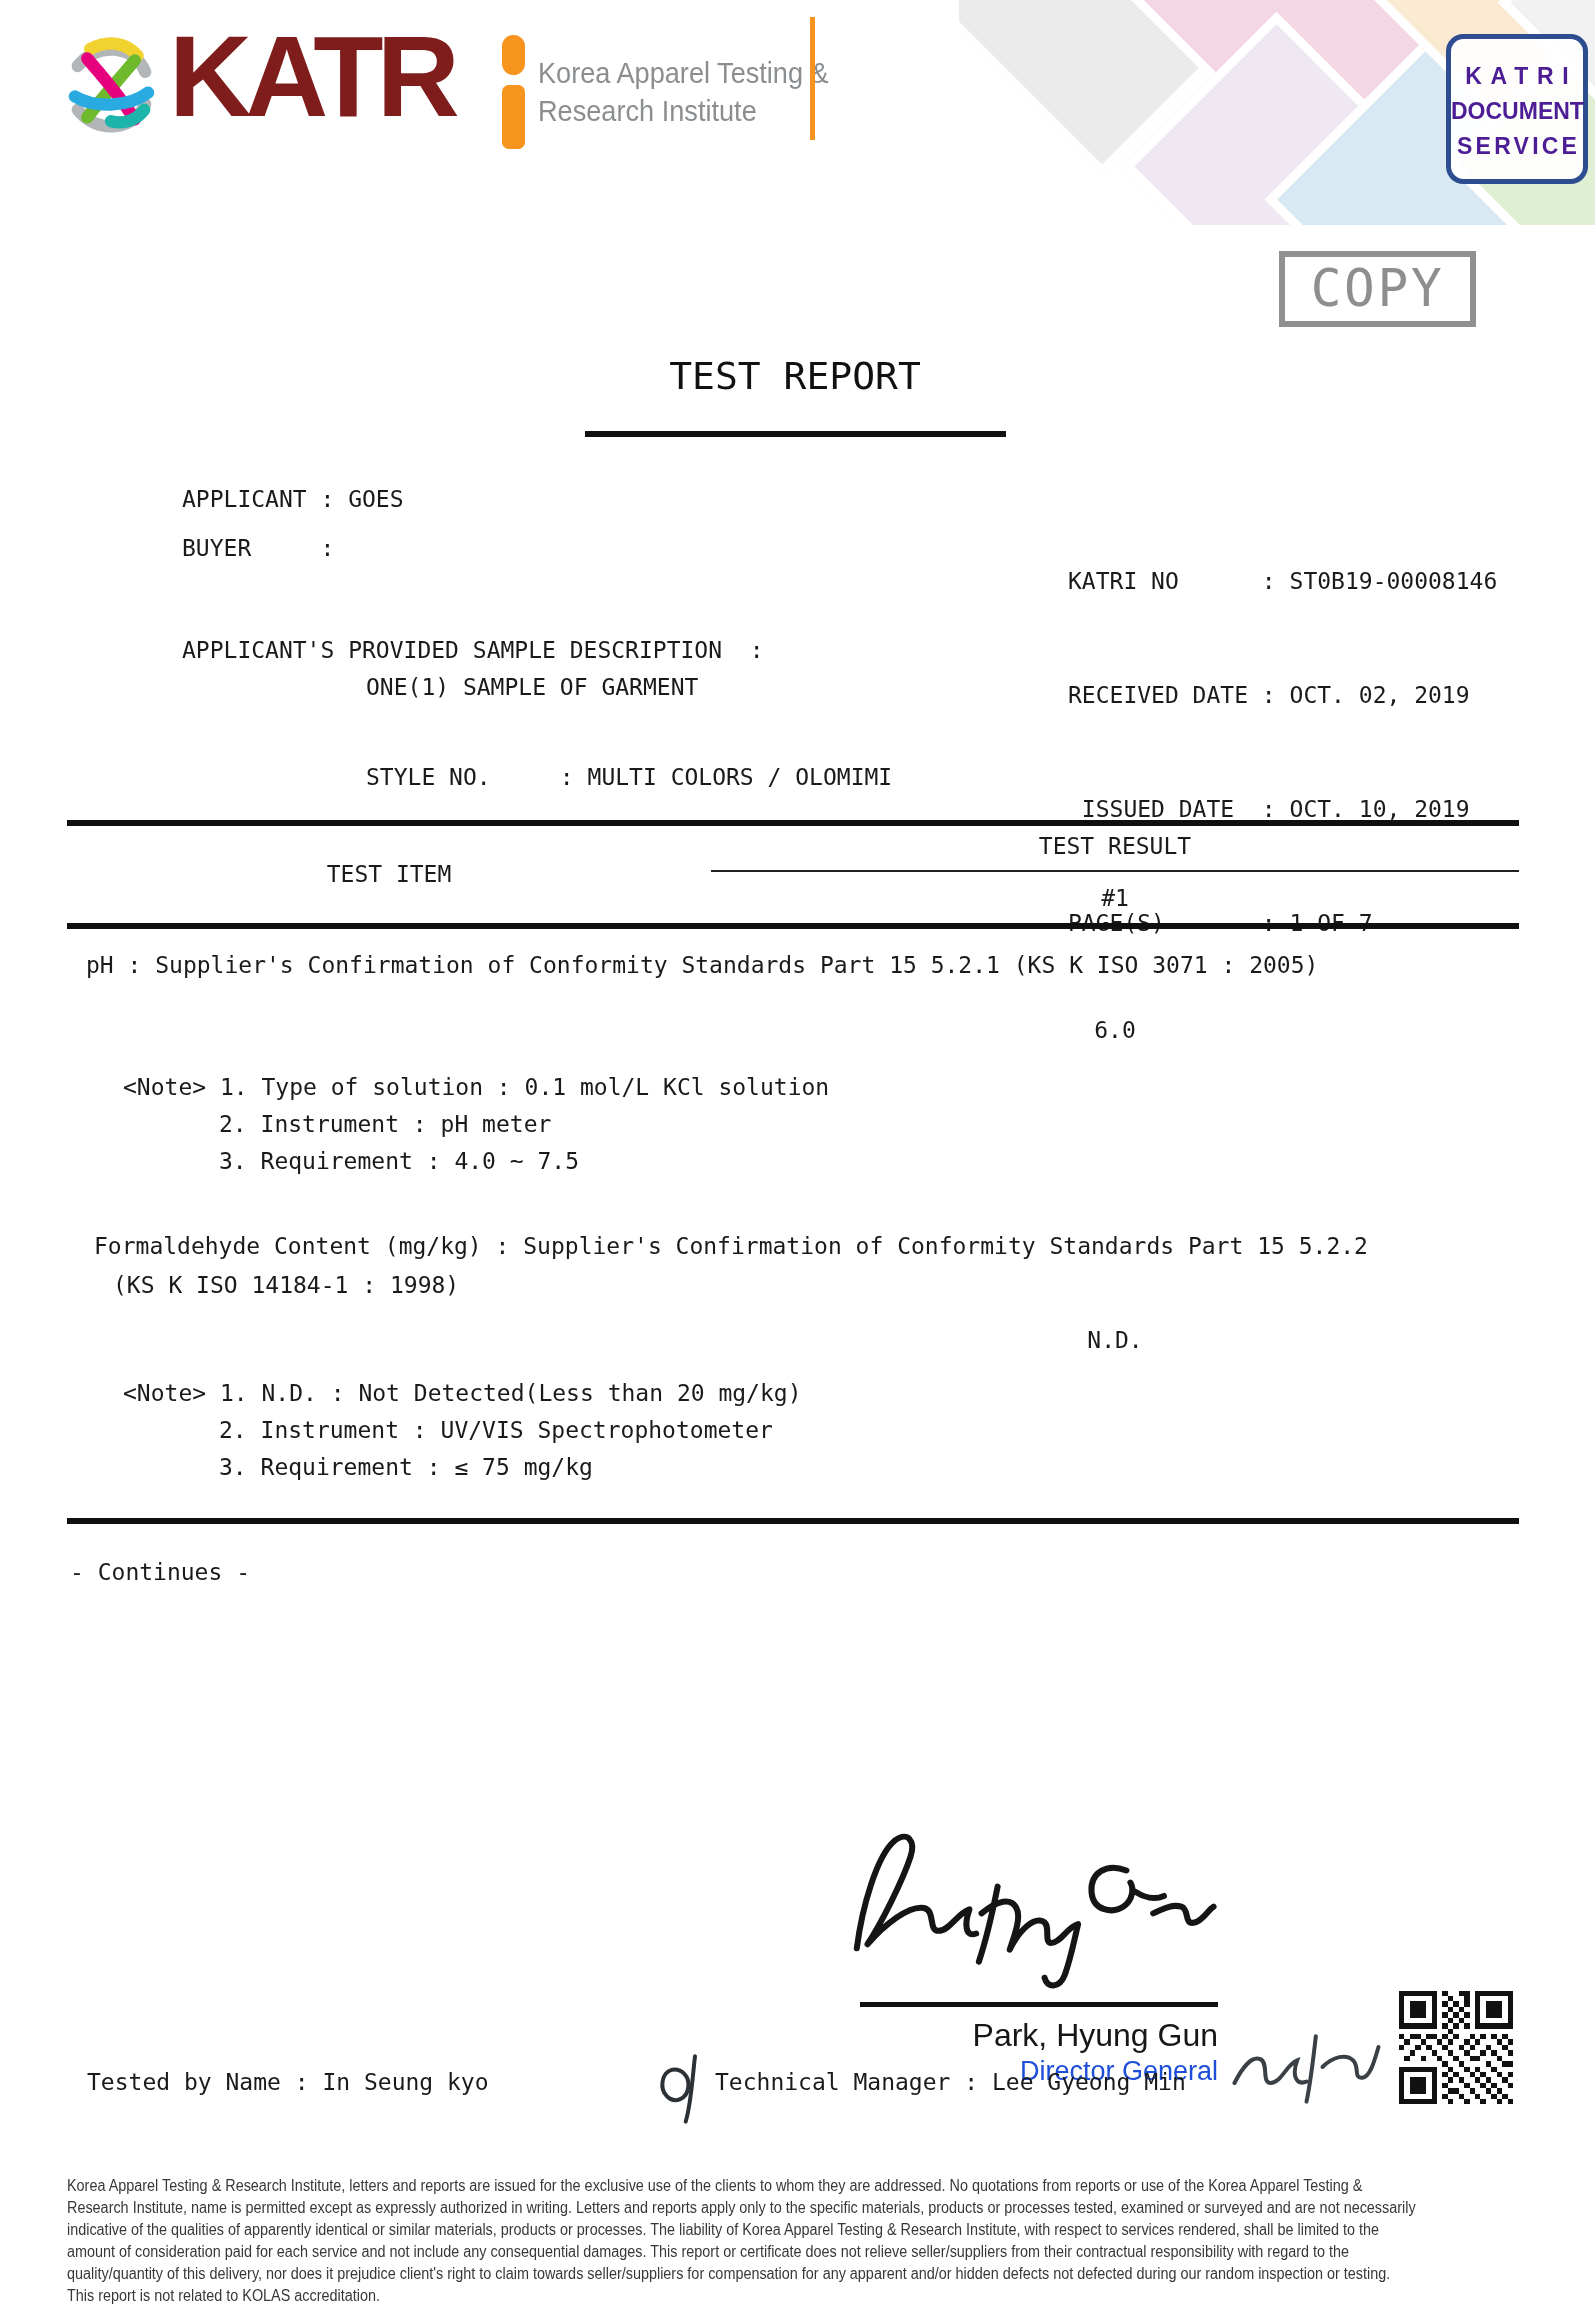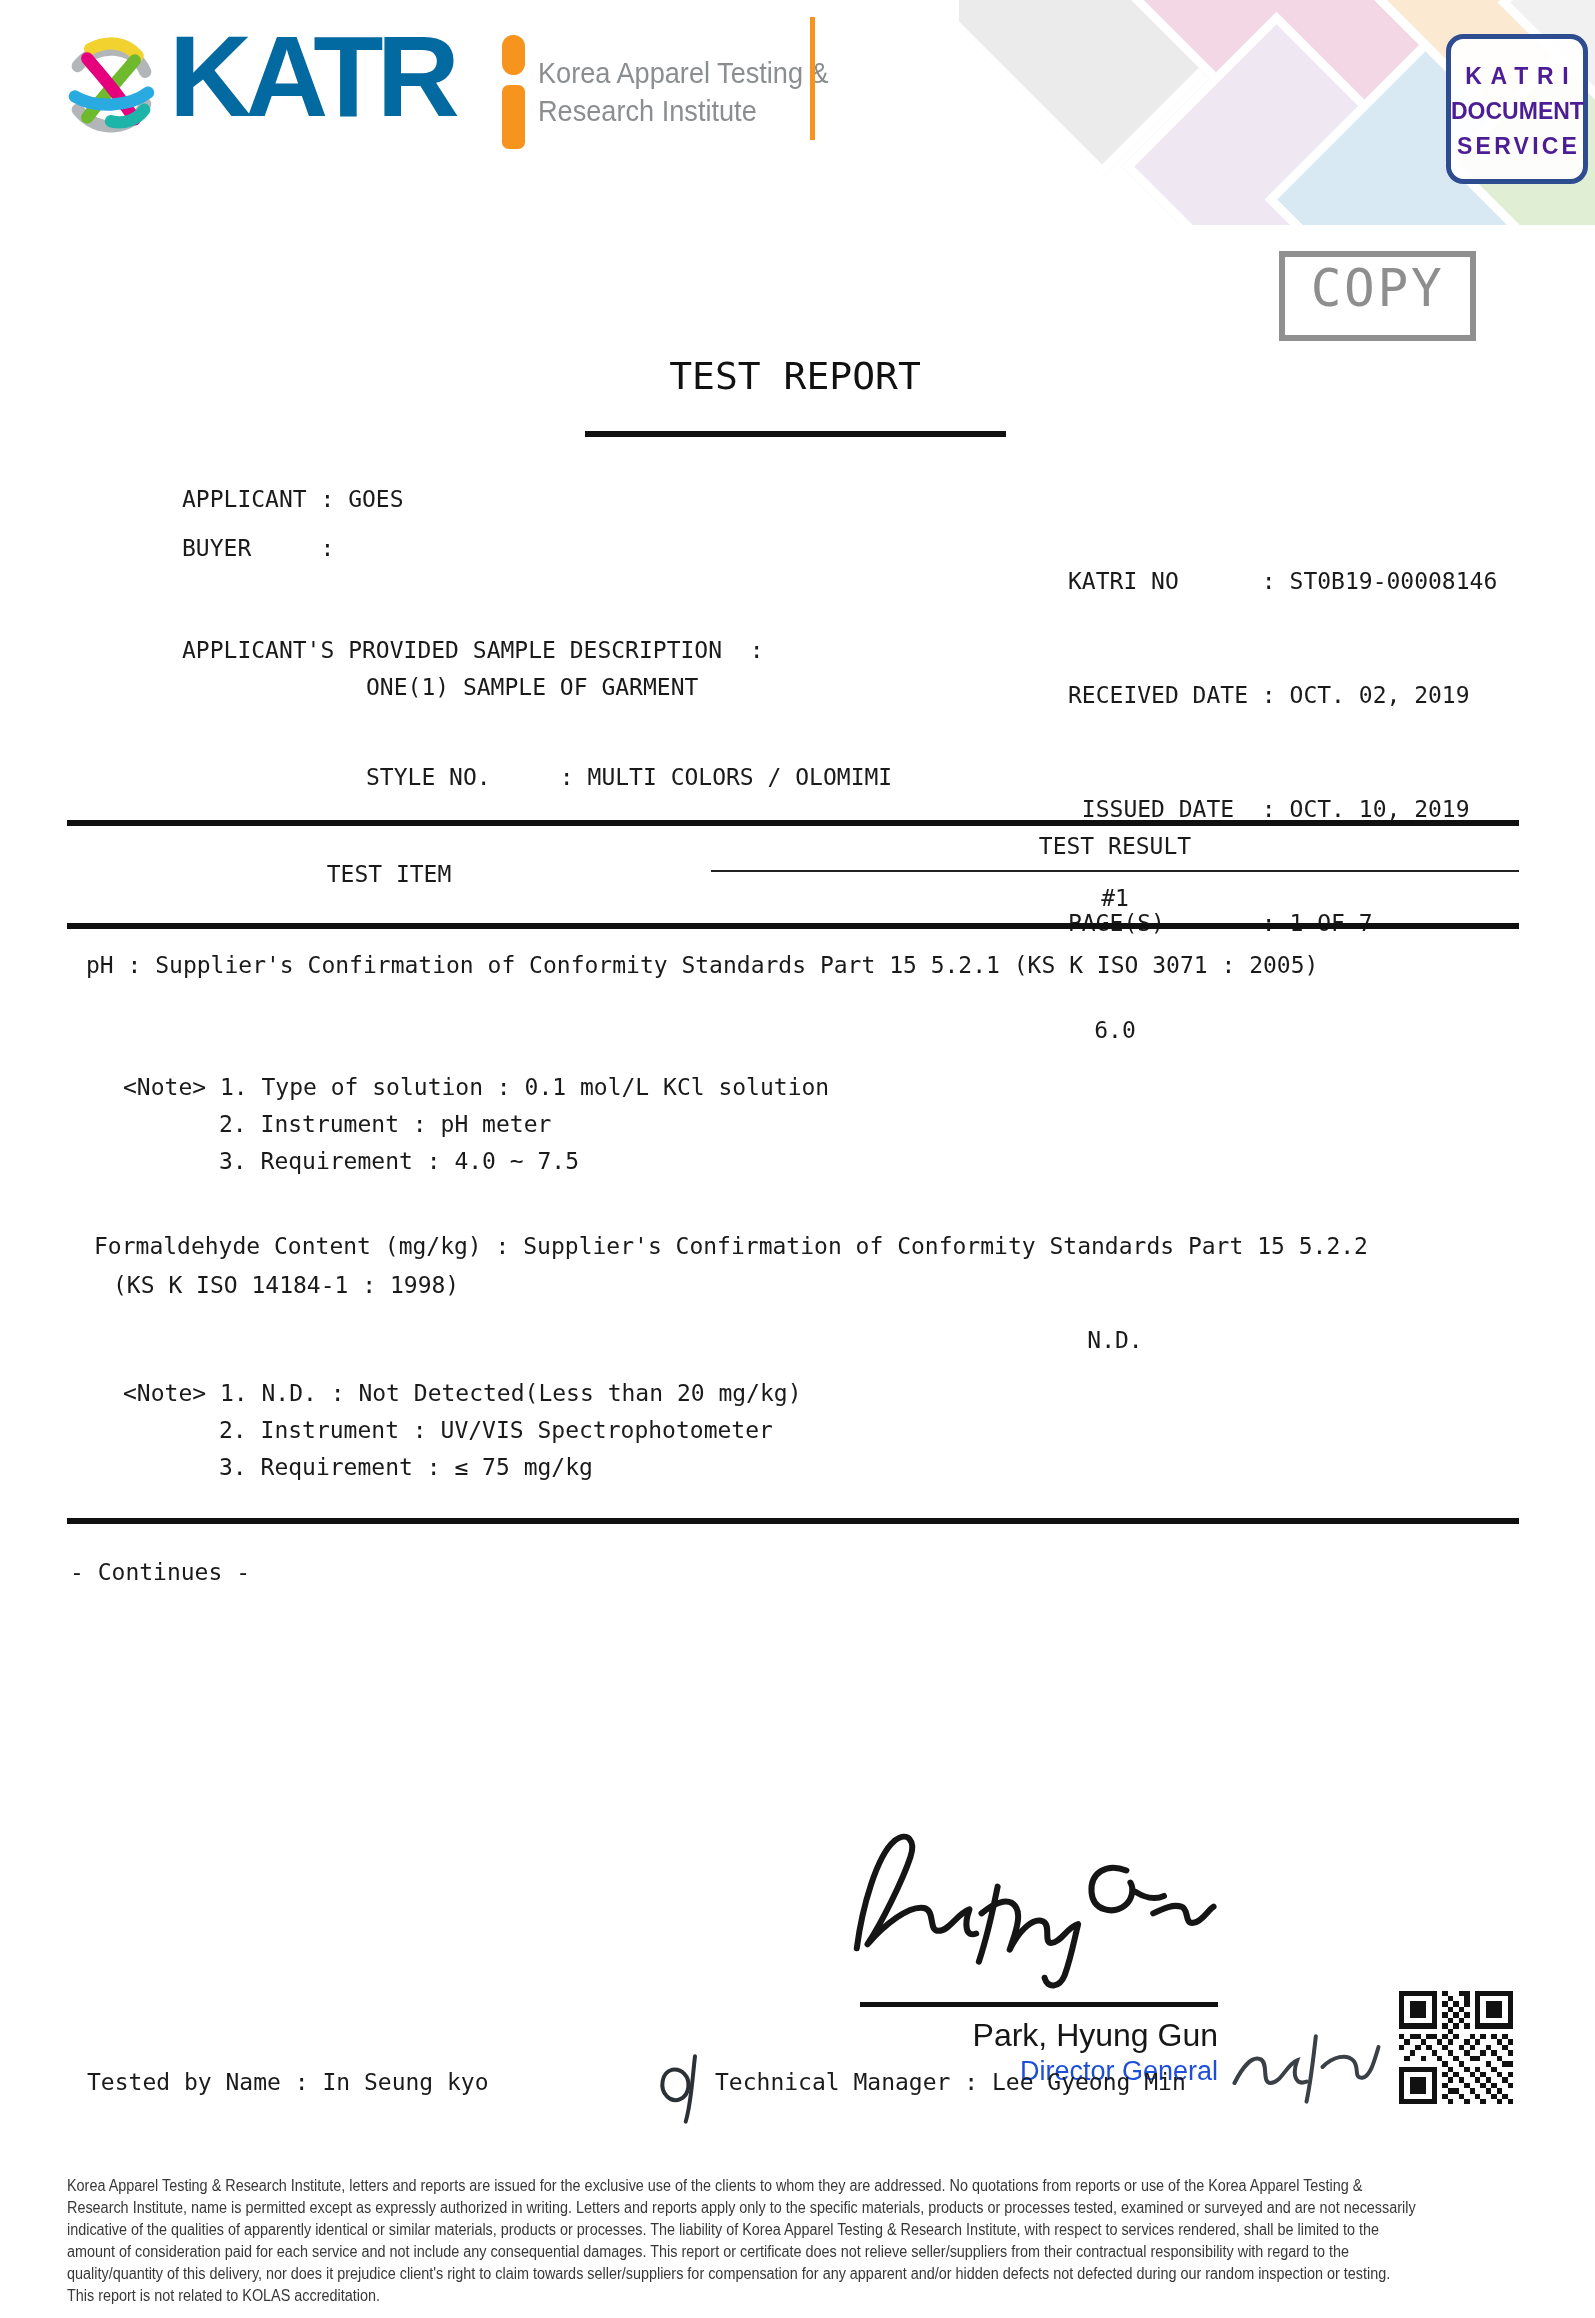--- a/index.html
+++ b/index.html
@@ -15,39 +15,39 @@
   .dia.g1{left:0px;top:-168px;width:268px;height:268px;background:#ebebeb;}
   .dia.pk{left:221px;top:-144px;width:255px;height:255px;background:#f3d7e5;}
   .dia.lv{left:208px;top:57px;width:201px;height:201px;background:#efe7f2;}
   .dia.bl{left:355px;top:80px;width:221px;height:221px;background:#d8e9f4;}
   .dia.pc{left:443px;top:-127px;width:201px;height:201px;background:#fbe9d2;}
   .dia.gr{left:537px;top:40px;width:228px;height:228px;background:#e0efd4;}
   .dia.g2{left:584px;top:-107px;width:201px;height:201px;background:#f1f1f1;}
 
   
   .brand-text{left:169px;top:19px;font-family:"Liberation Sans",sans-serif;
-              font-weight:bold;font-size:115px;line-height:115px;letter-spacing:-6.7px;color:#0369a1;}
+              font-weight:bold;font-size:115px;line-height:115px;letter-spacing:-6.7px;color:#7f1d1d;}
   .brand-i{left:502px;top:35px;width:24px;height:113px;}
   .brand-i .dot{position:absolute;left:0;top:0;width:23px;height:40px;border-radius:11.4px;background:#F7941D;}
   .brand-i .stem{position:absolute;left:0;top:50px;width:23px;height:64px;border-radius:6.7px;background:#F7941D;}
   .brand-sub{left:538px;top:54px;font-family:"Liberation Sans",sans-serif;font-size:29.5px;
              line-height:38px;color:#8b8e90;transform:scaleX(0.92);transform-origin:0 0;white-space:nowrap;}
   .hdr-divider{left:810px;top:17.4px;width:4.7px;height:123px;background:#F7941D;}
   .contact{left:830px;top:17.4px;font-size:21px;line-height:31.5px;color:#242424;}
 
   
   .badge{left:1446px;top:34px;width:142px;height:150px;border:5.4px solid #2E4D91;border-radius:17.4px;
          background:rgba(255,255,255,.92);box-sizing:border-box;padding-top:20px;}
   .badge div{font-family:"Liberation Sans",sans-serif;font-weight:bold;color:#4c1d95;
              font-size:23px;line-height:35px;text-align:center;}
   .badge .l0{letter-spacing:.38em;text-indent:.38em;}
   .badge .l2{letter-spacing:.14em;text-indent:.14em;}
 
   
-  .copy-stamp{left:1279px;top:251px;width:197px;height:90px;border:6.7px solid #909090;box-sizing:border-box;
+  .copy-stamp{left:1279px;top:251px;width:197px;height:76px;border:6.7px solid #909090;box-sizing:border-box;
               color:#8e8e8e;font-size:51px;line-height:63px;text-align:center;letter-spacing:2.7px;}
 
   
   .doc-title{left:557px;top:354px;width:476px;text-align:center;font-size:38px;color:#111;}
   .title-rule{left:585px;top:431px;width:421px;height:6px;background:#111;}
 
   
   .t34{font-size:23px;}
   .info-applicant{left:182px;top:486px;}
   .info-buyer{left:182px;top:535px;text-align:right;}

